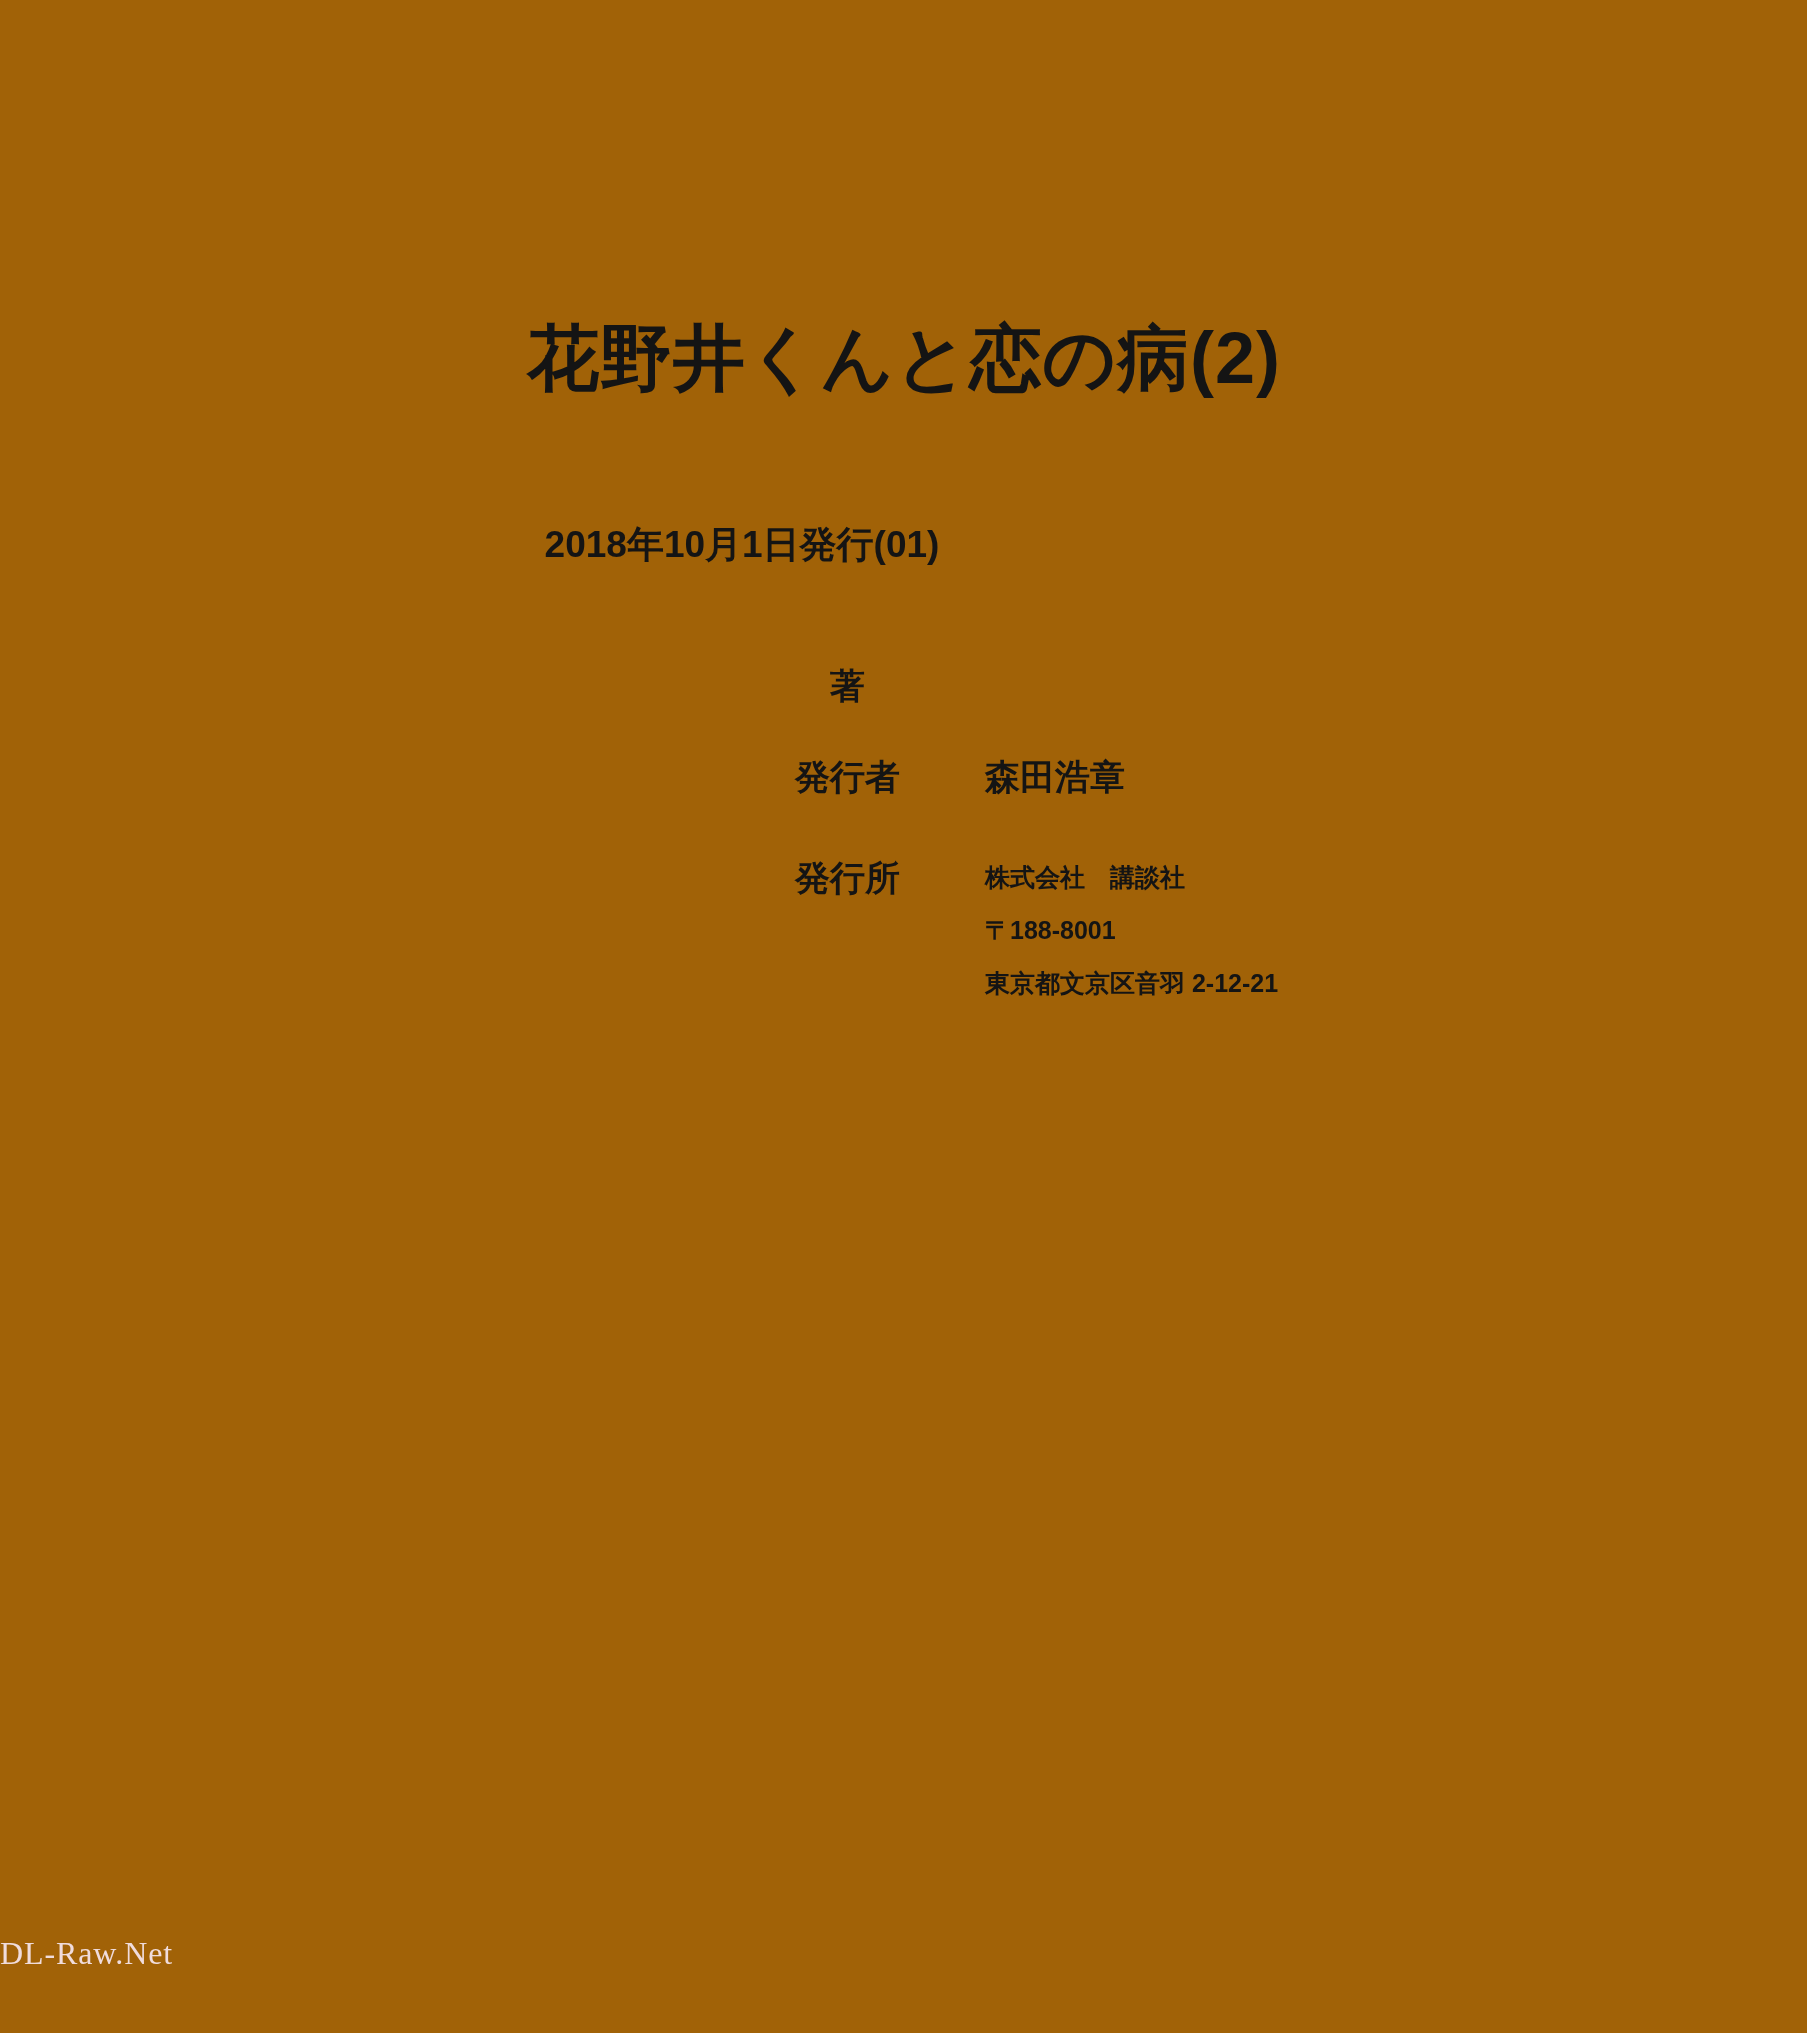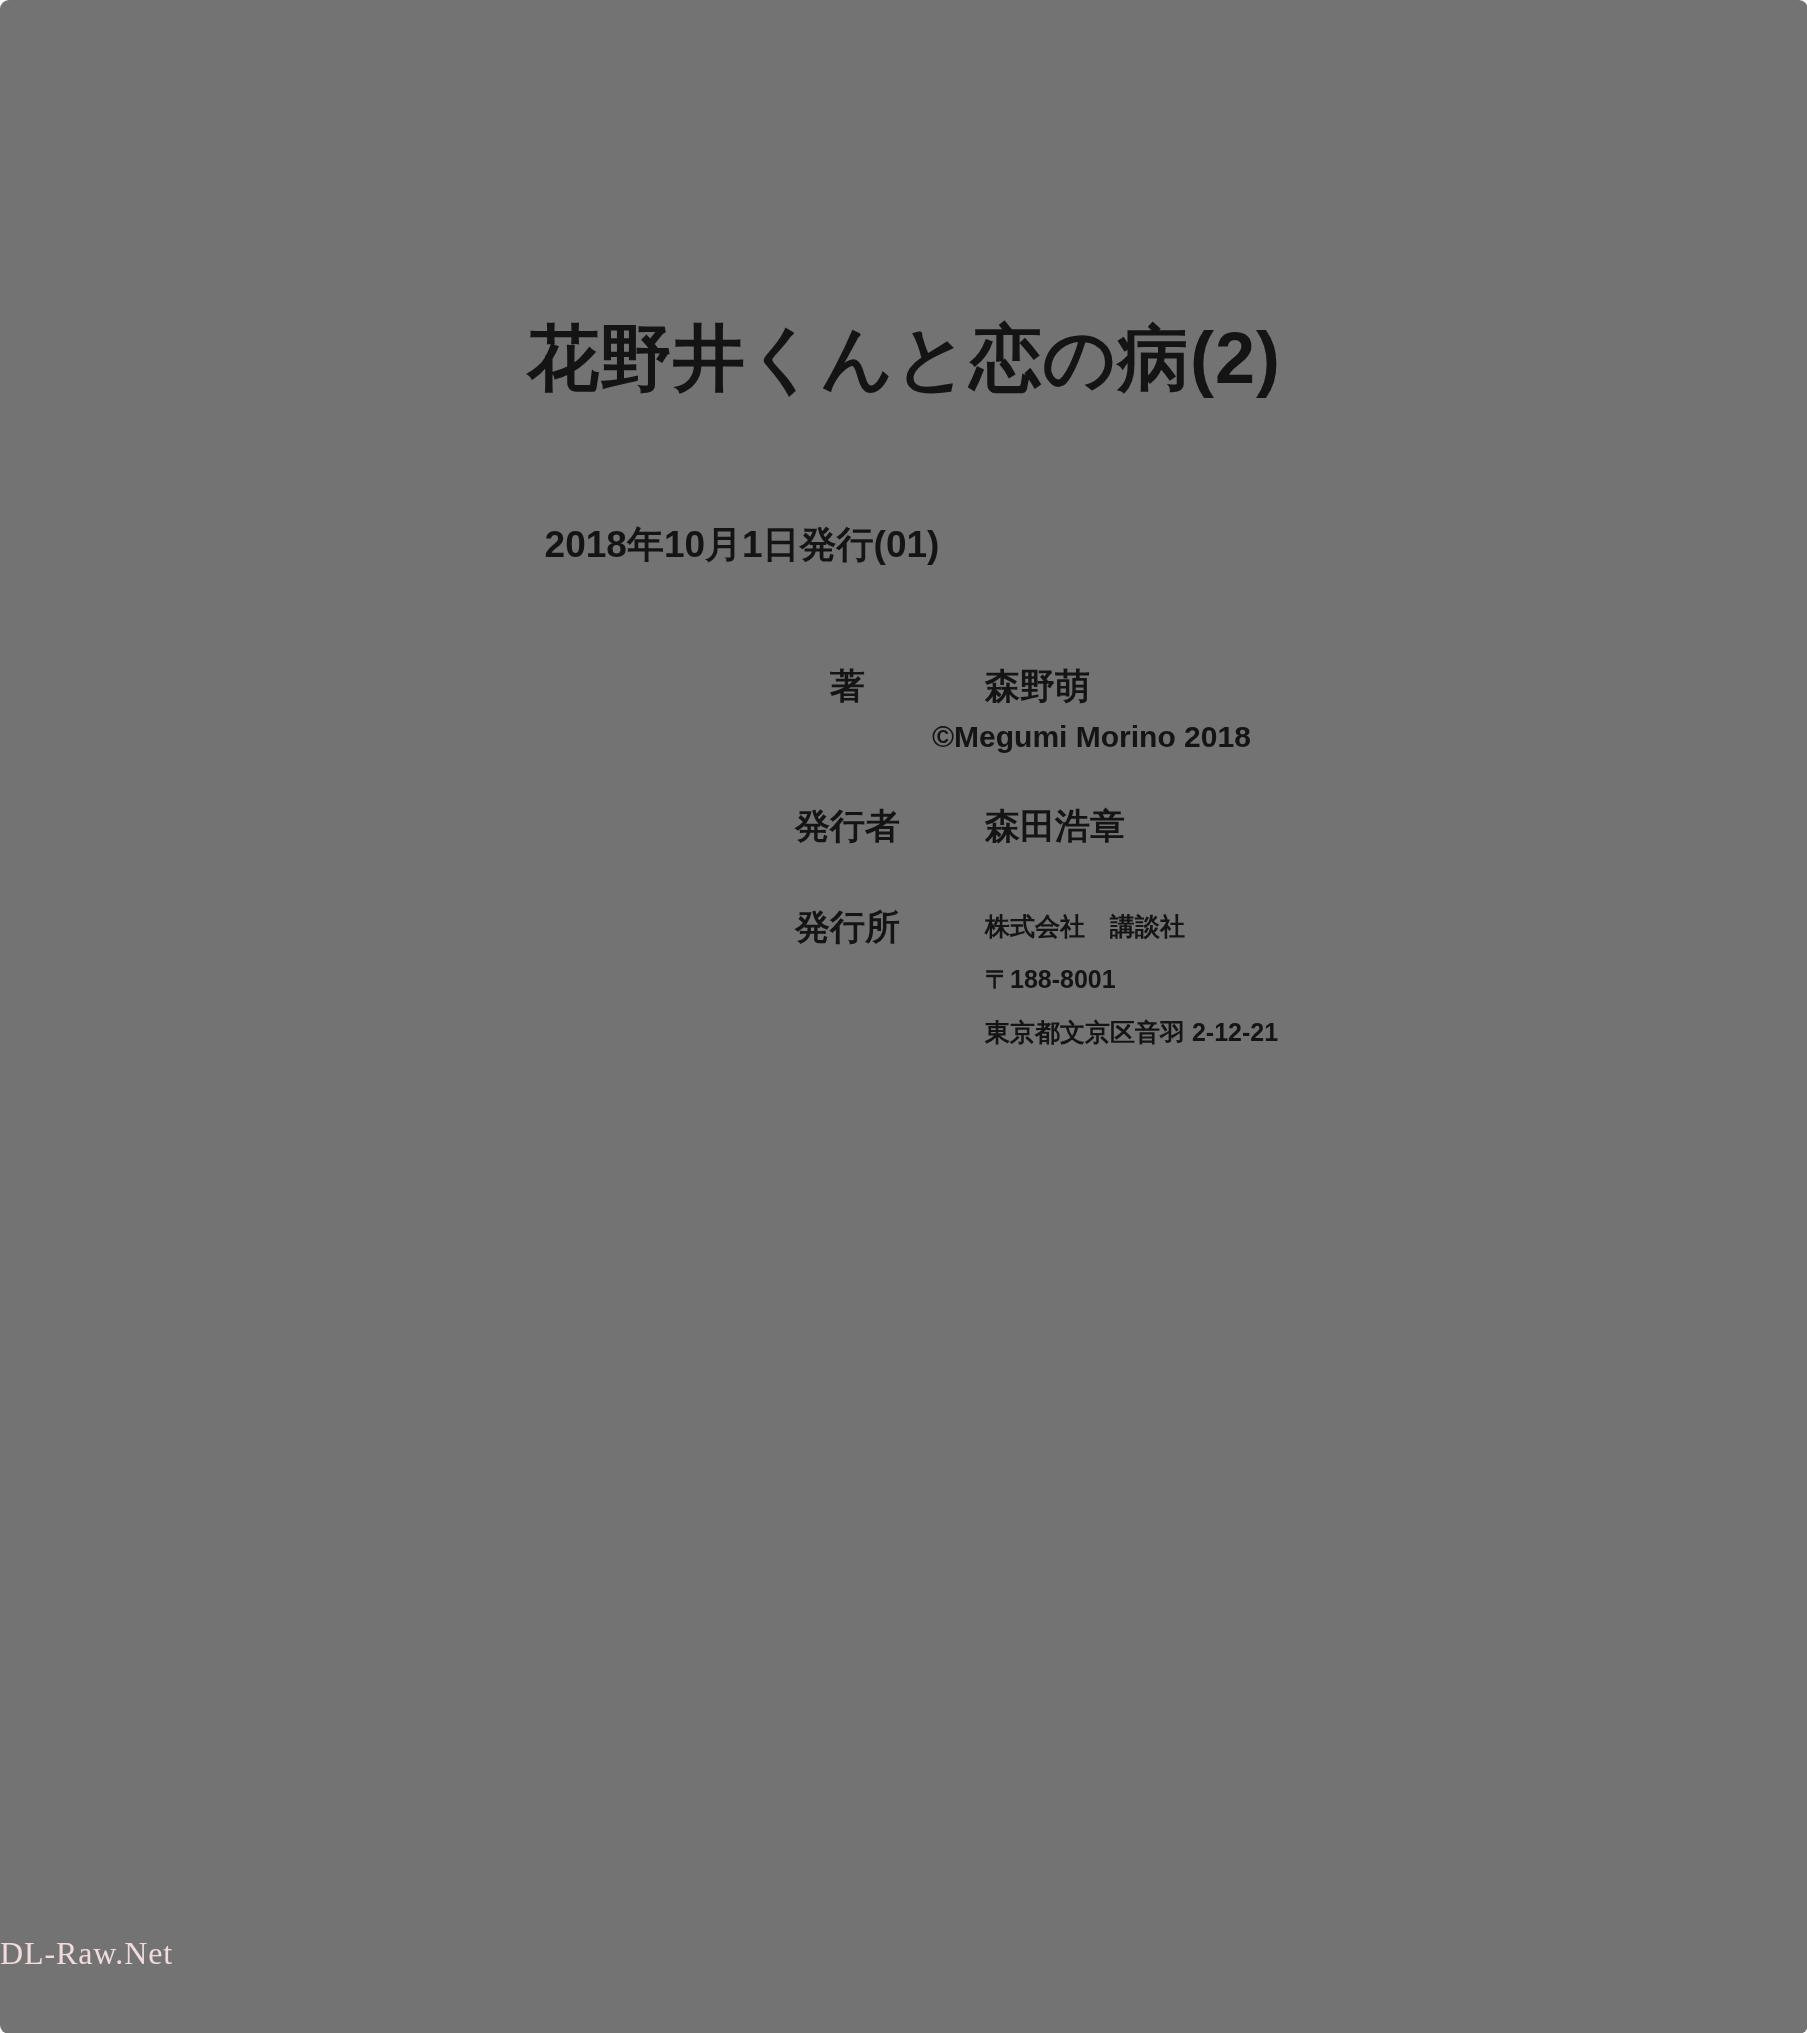--- a/index.html
+++ b/index.html
@@ -12,22 +12,21 @@
     height: 2034px;
     position: relative;
     font-family: "Liberation Sans", sans-serif;
     color: #1a1a1a;
     overflow: hidden;
   }
 
   .page {
     position: absolute;
     inset: 0;
-    background: #737373;
-    border-radius: 9px;
+    background: #a16207;
   }
 
   
   .colophon-title {
     position: absolute;
     top: 311px;
     left: 0;
     width: 1808px;
     text-align: center;
     font-size: 72px;
@@ -125,24 +124,20 @@
 <div class="page">
 
   <div class="colophon-title">花野井くんと恋の病(2)</div>
 
   <div class="pub-date">2018年10月1日発行(01)</div>
 
   <div class="credits">
 
     <div class="credit-row row-author">
       <div class="credit-label">著</div>
-      <div class="credit-value-group">
-        <div class="credit-value">森野萌</div>
-        <div class="credit-sub">©Megumi Morino 2018</div>
-      </div>
     </div>
 
     <div class="credit-row row-publisher-person">
       <div class="credit-label">発行者</div>
       <div class="credit-value-group">
         <div class="credit-value">森田浩章</div>
       </div>
     </div>
 
     <div class="credit-row row-publisher">

